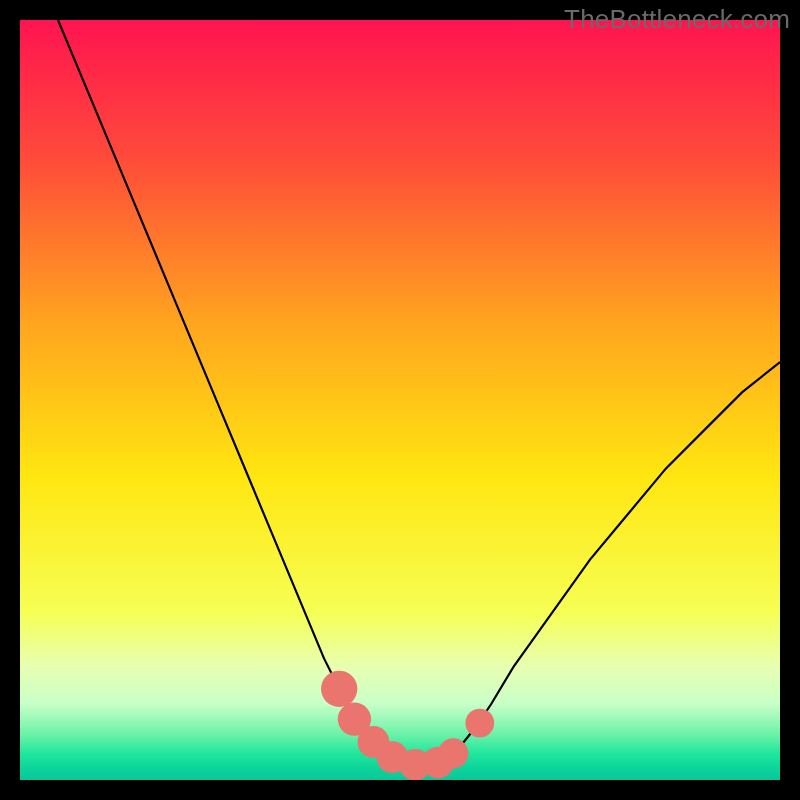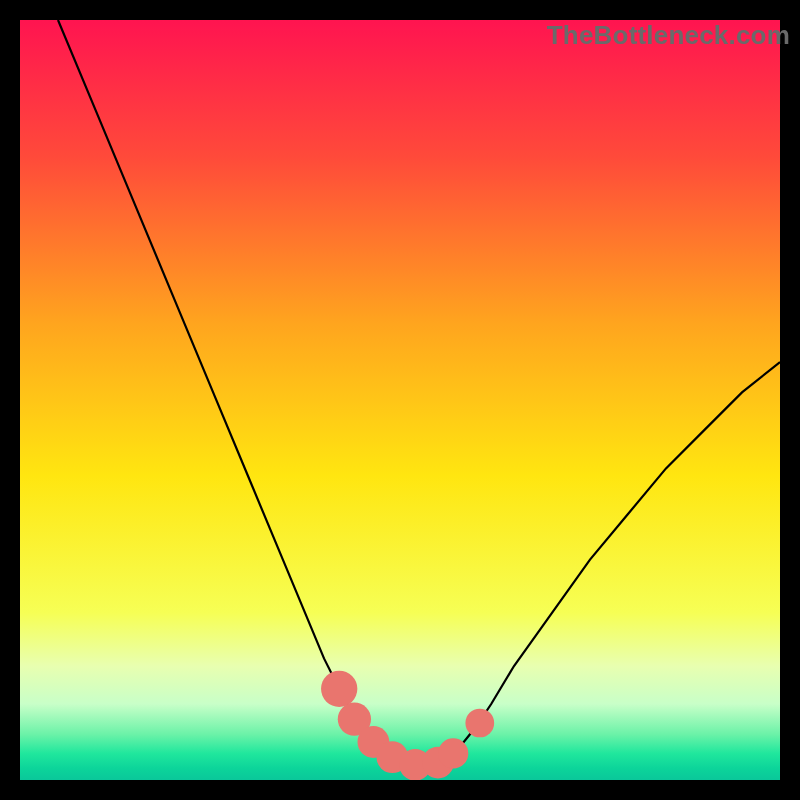--- a/index.html
+++ b/index.html
@@ -11,25 +11,25 @@
     font-family: Arial, Helvetica, sans-serif;
   }
   .frame {
     position: relative;
     width: 800px;
     height: 800px;
     background: #000;
   }
   .watermark {
     position: absolute;
-    top: 20px;
+    top: 4px;
     right: 10px;
     color: #6a6a6a;
     font-size: 26px;
-    font-weight: 700;
+    font-weight: 400;
     letter-spacing: 0.2px;
     z-index: 5;
   }
   svg.plot {
     position: absolute;
     left: 20px;
     top: 20px;
     width: 760px;
     height: 760px;
   }

